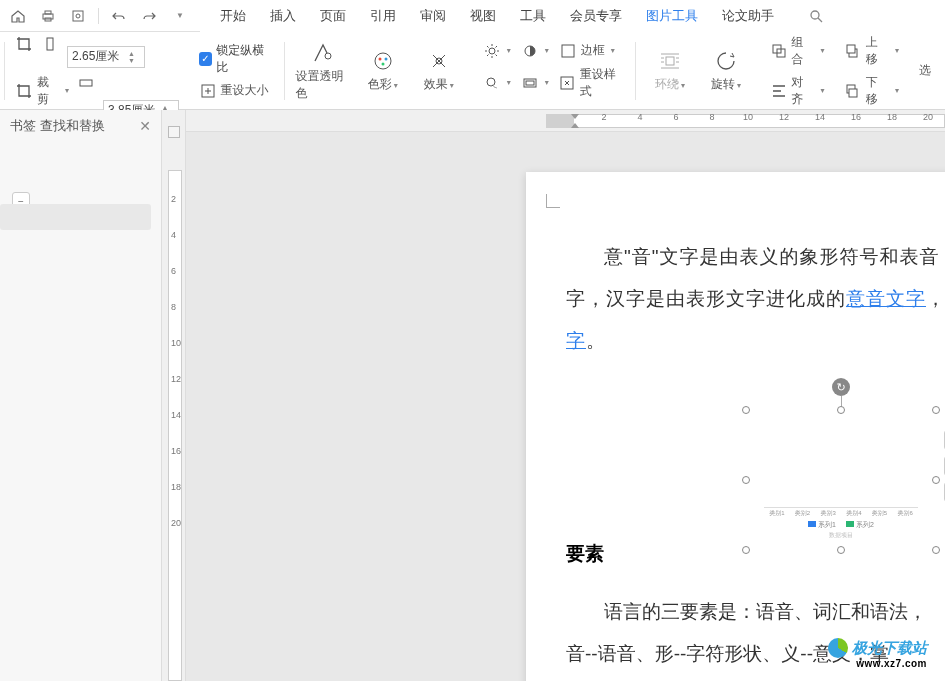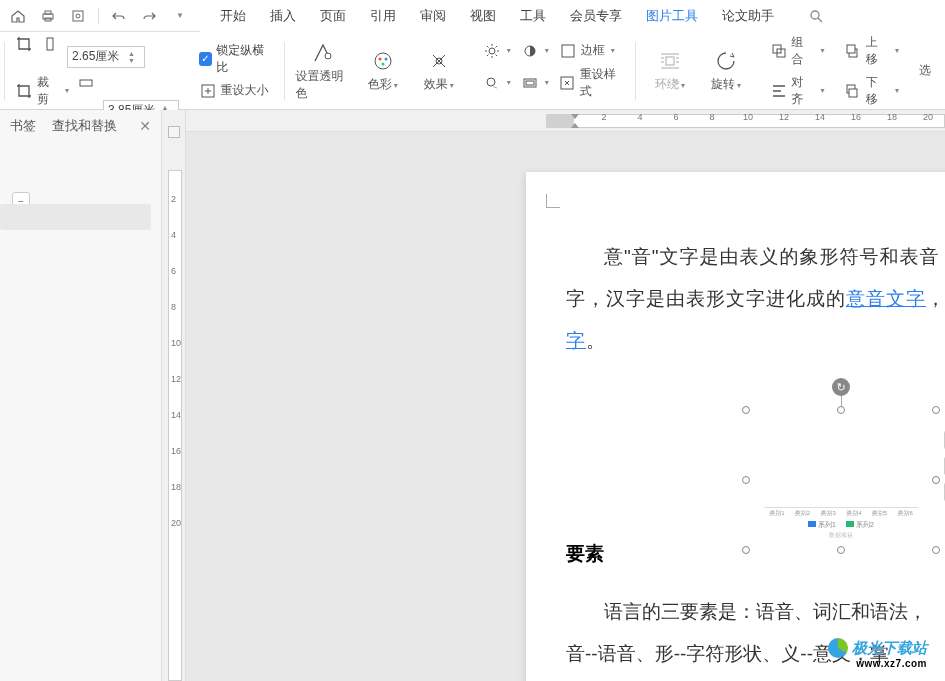--- a/index.html
+++ b/index.html
@@ -26,21 +26,21 @@
 .rbtn.big { flex-direction: column; gap: 2px; min-width: 48px; }
 .rbtn.big .ic { width: 26px; height: 26px; }
 .num-input { width: 78px; height: 22px; border: 1px solid #ccc; display: flex; align-items: center; padding: 0 4px; font-size: 12px; color: #444; justify-content: space-between; background: #fff; margin-top: 26px; }
 .num-input .spin { width: 12px; display: flex; flex-direction: column; font-size: 7px; color: #888; line-height: 1; }
 .chk { display: flex; align-items: center; gap: 4px; font-size: 12px; color: #444; }
 .chk .box { width: 14px; height: 14px; background: #2e7feb; border-radius: 3px; display: flex; align-items: center; justify-content: center; color: #fff; font-size: 10px; }
 .drop-caret { font-size: 8px; color: #888; margin-left: 2px; }
 
 
 .leftpanel { position: absolute; top: 110px; left: 0; width: 162px; bottom: 0; background: #f7f7f7; border-right: 1px solid #ddd; }
-.lp-tabs { height: 32px; display: flex; align-items: center; padding: 0 10px; gap: 16px; font-size: 13px; color: #555; }
+.lp-tabs { height: 32px; display: flex; align-items: center; padding: 0 10px; gap: 4px; font-size: 13px; color: #555; }
 .lp-tabs .close { margin-left: auto; color: #888; cursor: pointer; font-size: 14px; }
 .lp-body { padding: 10px; }
 .lp-smart { border: 1px solid #ccc; border-radius: 4px; padding: 4px 10px; font-size: 12px; color: #555; display: inline-flex; align-items: center; gap: 4px; background: #fff; float: right; margin-right: 4px; }
 .lp-collapse { width: 18px; height: 18px; border: 1px solid #ccc; border-radius: 3px; background: #fff; display: flex; align-items: center; justify-content: center; font-size: 10px; color: #666; margin-top: 40px; margin-left: 2px; }
 .lp-highlight { position: absolute; top: 94px; left: 0; right: 10px; height: 26px; background: #e8e8e8; border-radius: 3px; }
 
 
 .vruler { position: absolute; top: 110px; left: 162px; width: 24px; bottom: 0; background: #f0f0f0; border-right: 1px solid #ddd; }
 .vruler-inner { position: absolute; top: 60px; left: 6px; width: 14px; bottom: 0; background: #fff; border: 1px solid #ccc; }
 .vruler-tick { position: absolute; left: 2px; font-size: 9px; color: #777; transform: translateY(-50%); }

